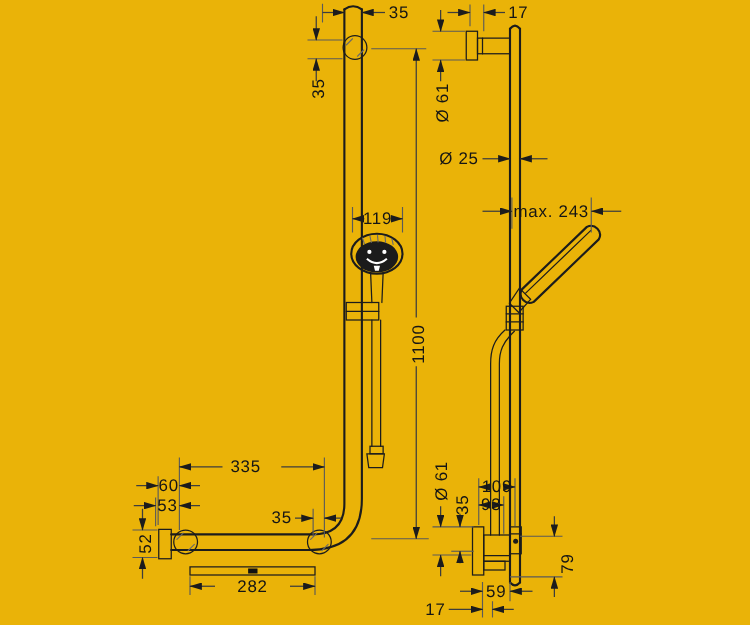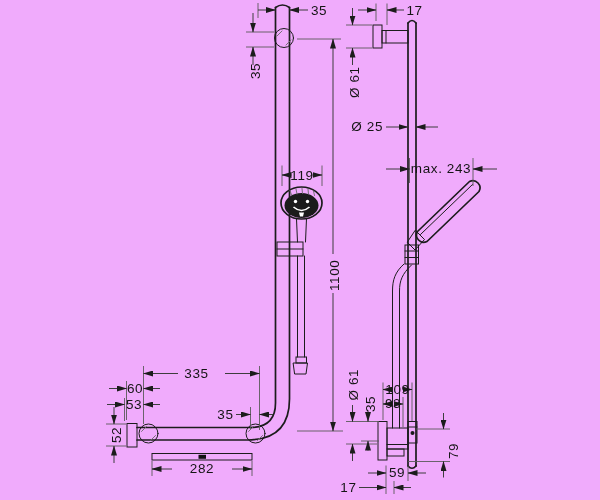--- a/index.html
+++ b/index.html
@@ -1,16 +1,16 @@
 <!DOCTYPE html>
 <html><head>
 <meta charset="utf-8">
 <style>
   html,body{margin:0;padding:0;background:#ffffff;}
-  .stage{width:600px;height:500px;position:relative;background:#f0abfc;overflow:hidden;font-family:"Liberation Sans",sans-serif;}
+  .stage{width:600px;height:500px;position:relative;background:#eab308;overflow:hidden;font-family:"Liberation Sans",sans-serif;}
   svg{display:block;}
   .obj{fill:none;stroke:#1c1c1c;stroke-width:1.7;stroke-linecap:round;stroke-linejoin:round;}
   .obj-thin{fill:none;stroke:#1c1c1c;stroke-width:1;stroke-linecap:round;}
   .fillb{fill:#1b1b1b;stroke:none;}
   .hatch{fill:none;stroke:#6a6a6a;stroke-width:0.9;stroke-linecap:round;}
   .diml{fill:none;stroke:#3d3d3d;stroke-width:1;}
   .ext{fill:none;stroke:#5a5a5a;stroke-width:0.9;}
   .arr{marker-end:url(#arrh);}
   .dim-text{font-family:"Liberation Sans",sans-serif;font-size:13.5px;letter-spacing:0.6px;fill:#151515;}
   .mid{text-anchor:middle;}

